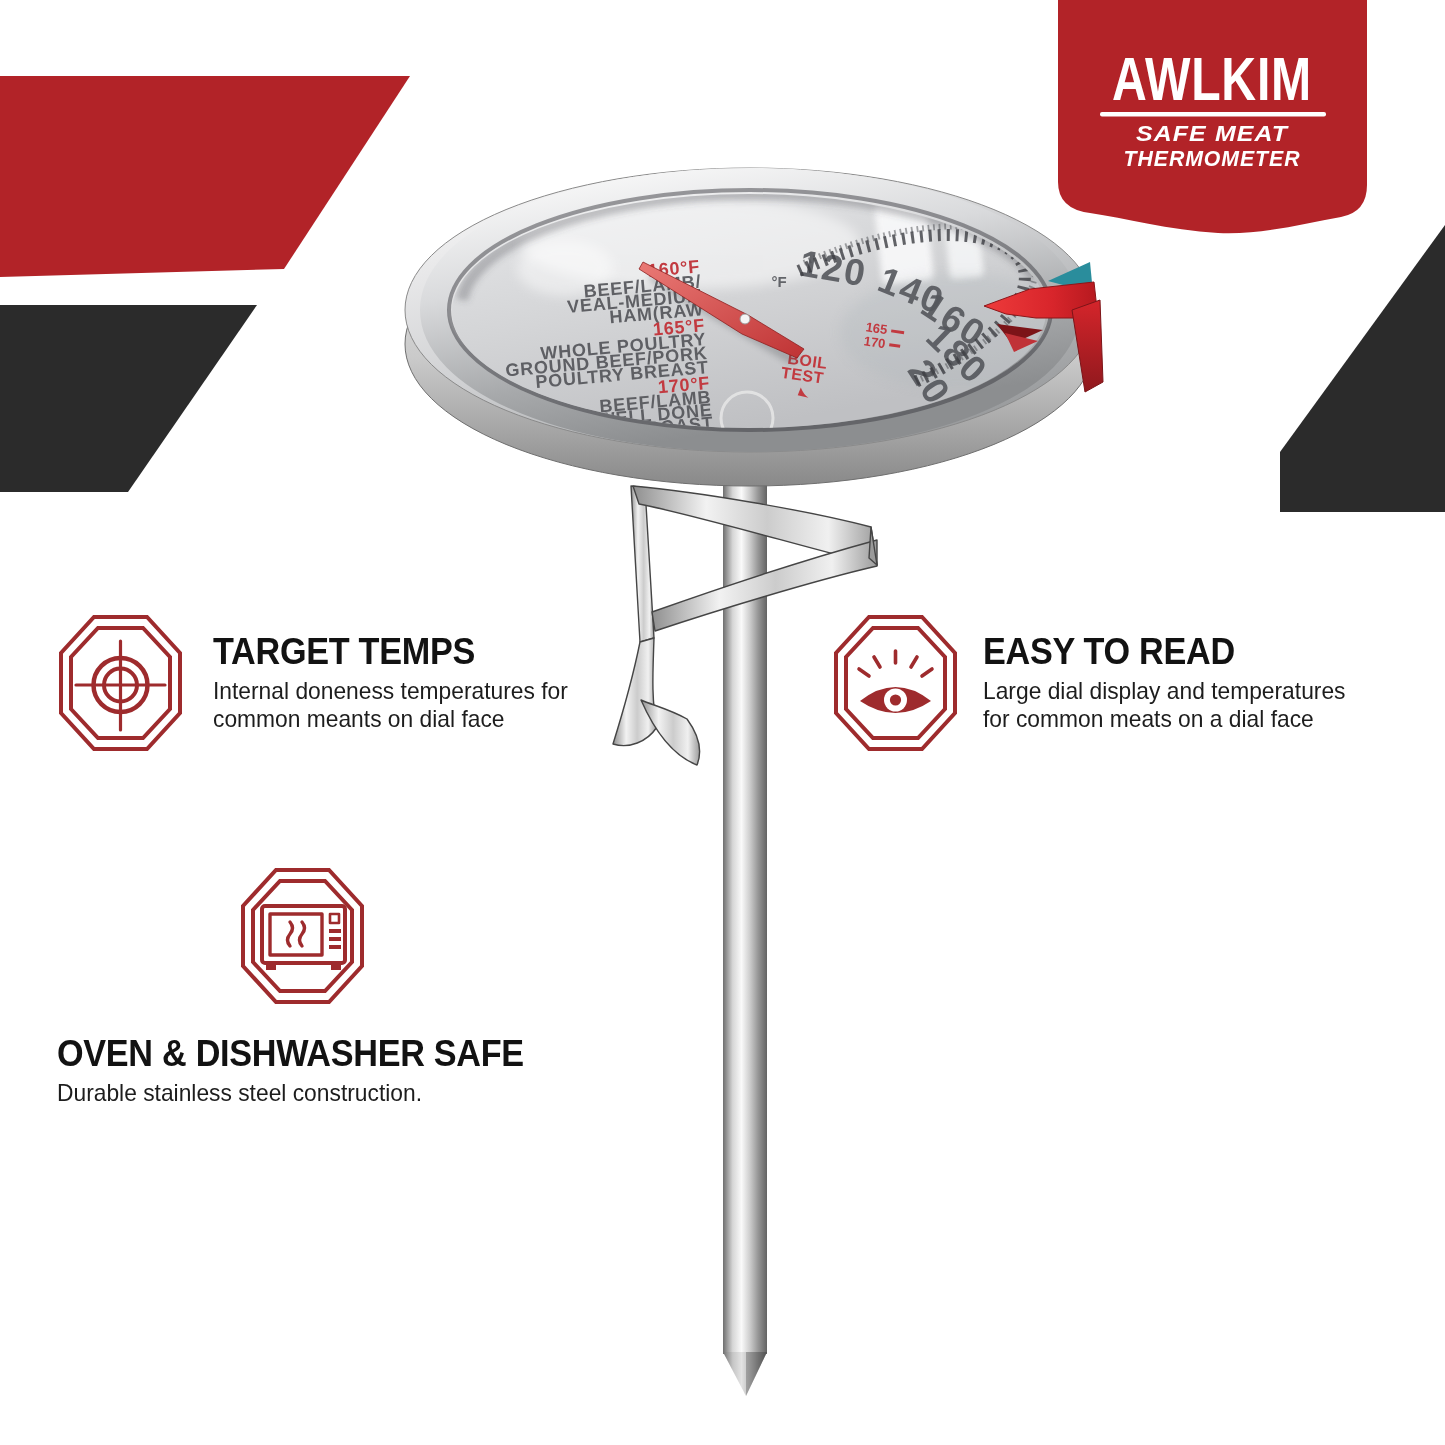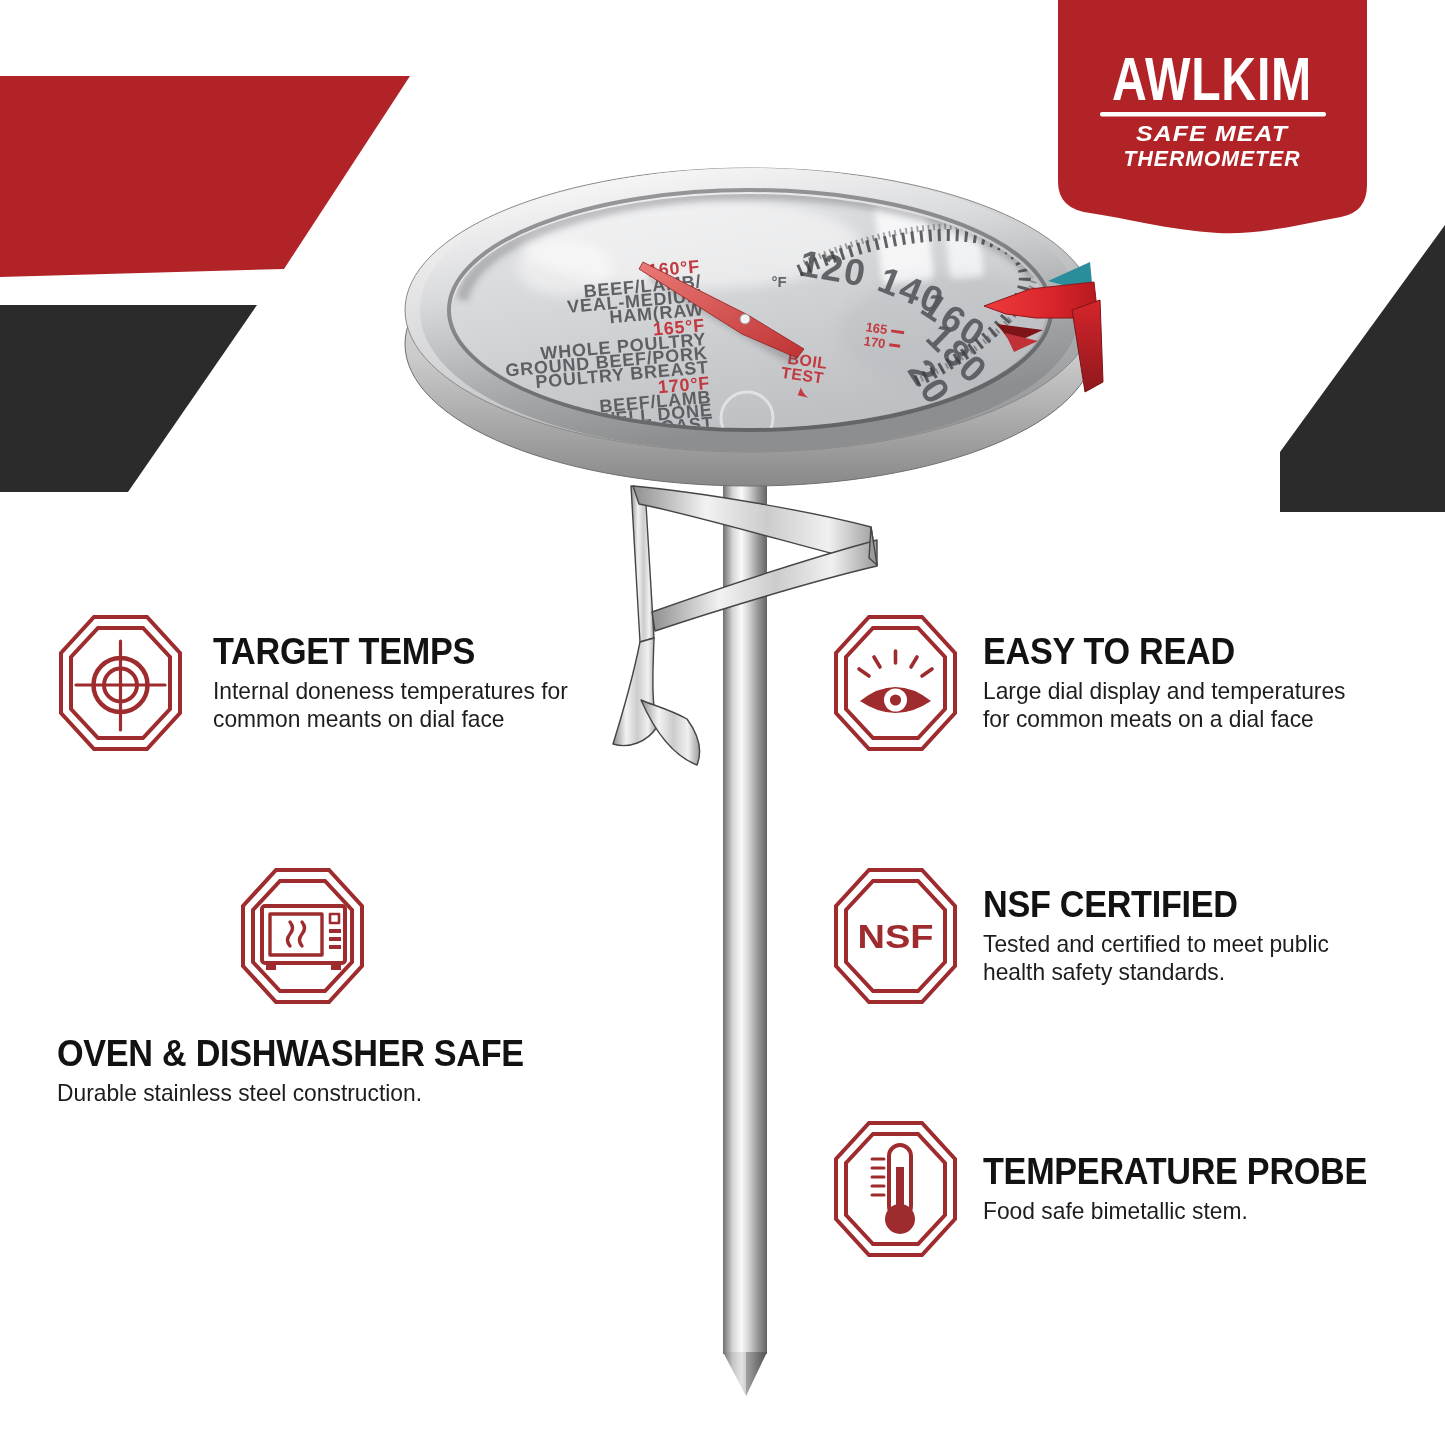--- a/index.html
+++ b/index.html
@@ -260,45 +260,14 @@
       <circle cx="63.5" cy="87" r="11.5" fill="#ffffff"></circle>
       <circle class="ico-fill" cx="63.5" cy="87" r="5.6"></circle>
     </svg>
     <div class="f-text">
       <span class="f-title">EASY TO READ</span>
       <span class="f-desc">Large dial display and temperatures</span>
       <span class="f-desc">for common meats on a dial face</span>
     </div>
   </div>
 
-  <div class="f-item col-right" style="left:832px;top:866px;">
-    <svg class="f-icon" viewBox="0 0 127 140">
-      <use href="#oct"></use>
-      <text class="nsf-text" x="63.5" y="82" text-anchor="middle" textLength="76" lengthAdjust="spacingAndGlyphs">NSF</text>
-    </svg>
-    <div class="f-text">
-      <span class="f-title">NSF CERTIFIED</span>
-      <span class="f-desc">Tested and certified to meet public</span>
-      <span class="f-desc">health safety standards.</span>
-    </div>
-  </div>
-
-  <div class="f-item col-right" style="left:832px;top:1119px;">
-    <svg class="f-icon" viewBox="0 0 127 140">
-      <use href="#oct"></use>
-      <g class="ico-stroke" stroke-width="3">
-        <line x1="40" y1="40" x2="52" y2="40"></line>
-        <line x1="40" y1="49" x2="52" y2="49"></line>
-        <line x1="40" y1="58" x2="52" y2="58"></line>
-        <line x1="40" y1="67" x2="52" y2="67"></line>
-        <line x1="40" y1="76" x2="52" y2="76"></line>
-      </g>
-      <rect class="ico-stroke" x="57" y="26" width="22" height="72" rx="11" stroke-width="4"></rect>
-      <rect class="ico-fill" x="64" y="48" width="8" height="40"></rect>
-      <circle class="ico-fill" cx="68" cy="100" r="15"></circle>
-    </svg>
-    <div class="f-text">
-      <span class="f-title">TEMPERATURE PROBE</span>
-      <span class="f-desc">Food safe bimetallic stem.</span>
-
-    </div>
-  </div>
+
 </div>
 
 </body></html>

